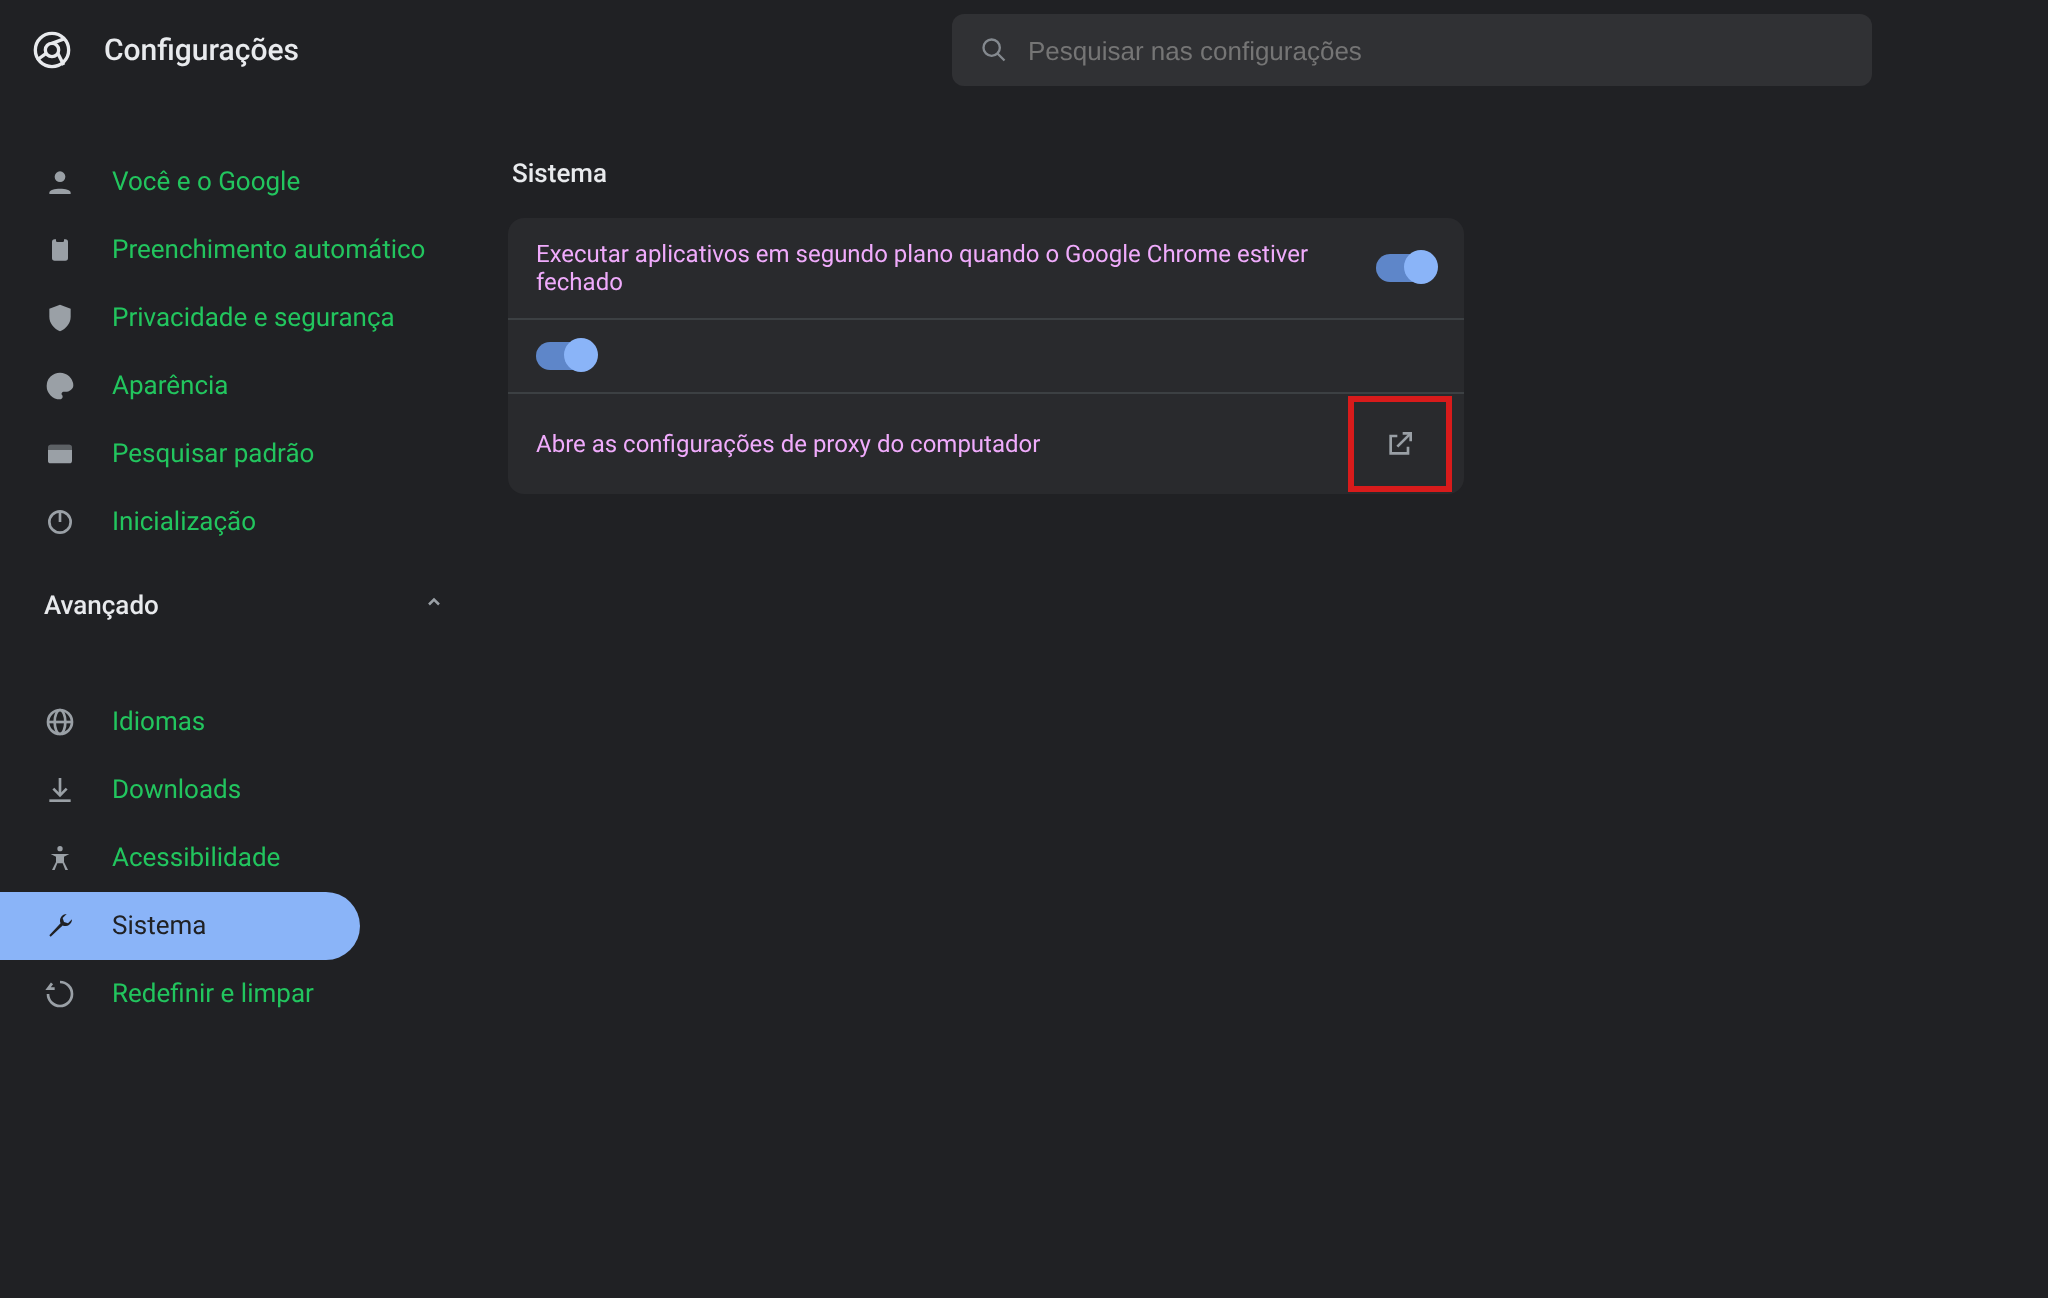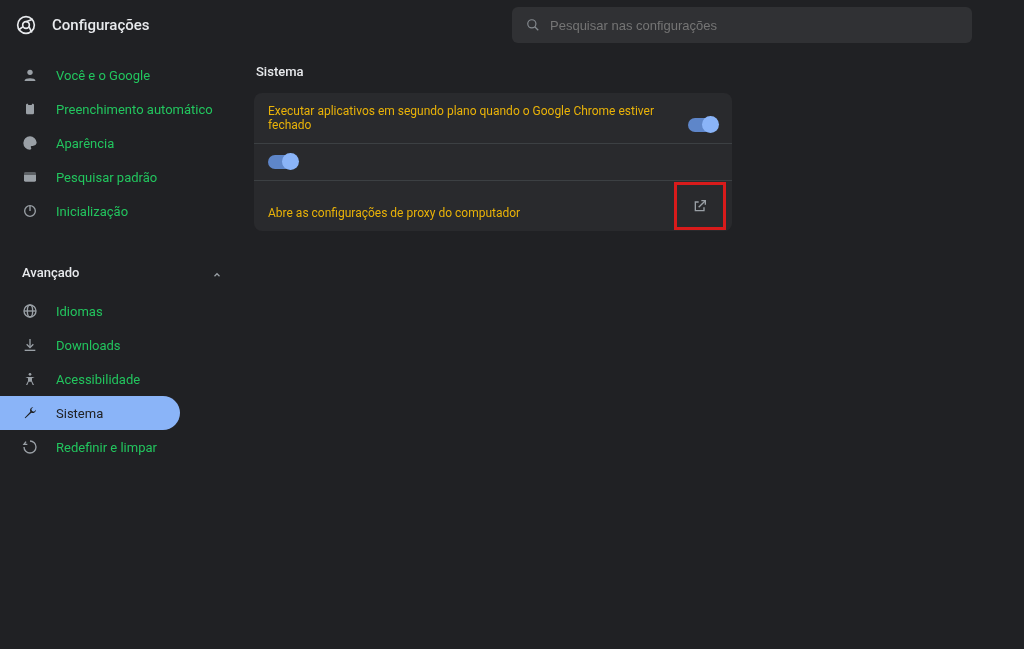--- a/index.html
+++ b/index.html
@@ -5,38 +5,38 @@
   * { margin: 0; padding: 0; box-sizing: border-box; }
   html, body {
     width: 1024px; height: 649px;
     background: #202124;
     font-family: "Segoe UI", Roboto, Arial, sans-serif;
     color: #e8eaed;
     overflow: hidden;
   }
   .app {
     display: flex; flex-direction: column;
-    width: 100%; height: 100%;
+    width: 100%; height: 100%; gap: 16px;
   }
   
   .header {
     display: flex; align-items: center;
     height: 50px;
     padding: 0 16px 0 16px;
   }
   .hdr-left {
     display: flex; align-items: center; gap: 16px;
     width: 420px;
   }
   .hdr-title {
     font-size: 15px; font-weight: 500;
   }
   .search-wrap {
     flex: 1;
-    display: flex; justify-content: center;
+    display: flex; justify-content: flex-start;
     padding-left: 40px;
   }
   .search {
     width: 460px; height: 36px;
     background: #303134;
     border-radius: 6px;
     display: flex; align-items: center;
     padding: 0 14px;
   }
   .search input {
@@ -69,21 +69,21 @@
     font-size: 13px;
     color: #22c55e;
     cursor: pointer;
   }
   .nav-item .nav-ico {
     width: 16px; height: 16px;
     display: flex; align-items: center; justify-content: center;
     color: #9aa0a6;
   }
   .section-label {
-    display: flex; align-items: flex-end; justify-content: space-between;
+    display: flex; align-items: flex-start; justify-content: space-between;
     height: 34px;
     padding-left: 22px; padding-right: 18px;
     margin-top: 18px;
     font-size: 13px;
     font-weight: 500;
     color: #e8eaed;
     cursor: pointer;
   }
   .section-gap { height: 14px; }
   .nav-item.active {
@@ -107,24 +107,24 @@
     margin: 2px 0 14px 2px;
   }
   .card {
     background: #292a2d;
     border-radius: 8px;
     overflow: hidden;
     width: 100%;
     max-width: 478px;
   }
   .row {
-    display: flex; align-items: flex-end;
+    display: flex; align-items: center;
     padding: 11px 14px 11px 14px;
     font-size: 12px;
-    color: #eab308;
+    color: #f0abfc;
     border-bottom: 1px solid #3c4043;
   }
   .row:last-child { border-bottom: none; }
   .row .label { flex: 1; padding-right: 10px; }
   
   .toggle {
     width: 30px; height: 14px;
     background: #5e86c9;
     border-radius: 8px;
     position: relative;
@@ -197,20 +197,28 @@
       <div class="nav-item">
         <span class="nav-ico">
           <svg viewBox="0 0 24 24" width="16" height="16" fill="#9aa0a6">
               <rect x="6" y="4" width="12" height="16" rx="2"></rect>
               <rect x="9" y="2" width="6" height="4" rx="1" fill="#202124"></rect>
             </svg>
         </span>
         <span>Preenchimento automático</span>
       </div>
 
+      <div class="nav-item">
+        <span class="nav-ico">
+          <svg viewBox="0 0 24 24" width="16" height="16" fill="#9aa0a6">
+              <path d="M12 2l8 3v6c0 5-3.5 9-8 11-4.5-2-8-6-8-11V5l8-3z"></path>
+            </svg>
+        </span>
+        <span>Privacidade e segurança</span>
+      </div>
 
       <div class="nav-item">
         <span class="nav-ico">
           <svg viewBox="0 0 24 24" width="16" height="16" fill="#9aa0a6">
               <path d="M12 2a10 10 0 100 20c1 0 2-1 2-2 0-.6-.3-1-.6-1.4-.3-.4-.4-1 .1-1.6.5-.6 1.5-.6 2.5-.6 3 0 6-2 6-5A10 10 0 0012 2z"></path>
             </svg>
         </span>
         <span>Aparência</span>
       </div>
 

